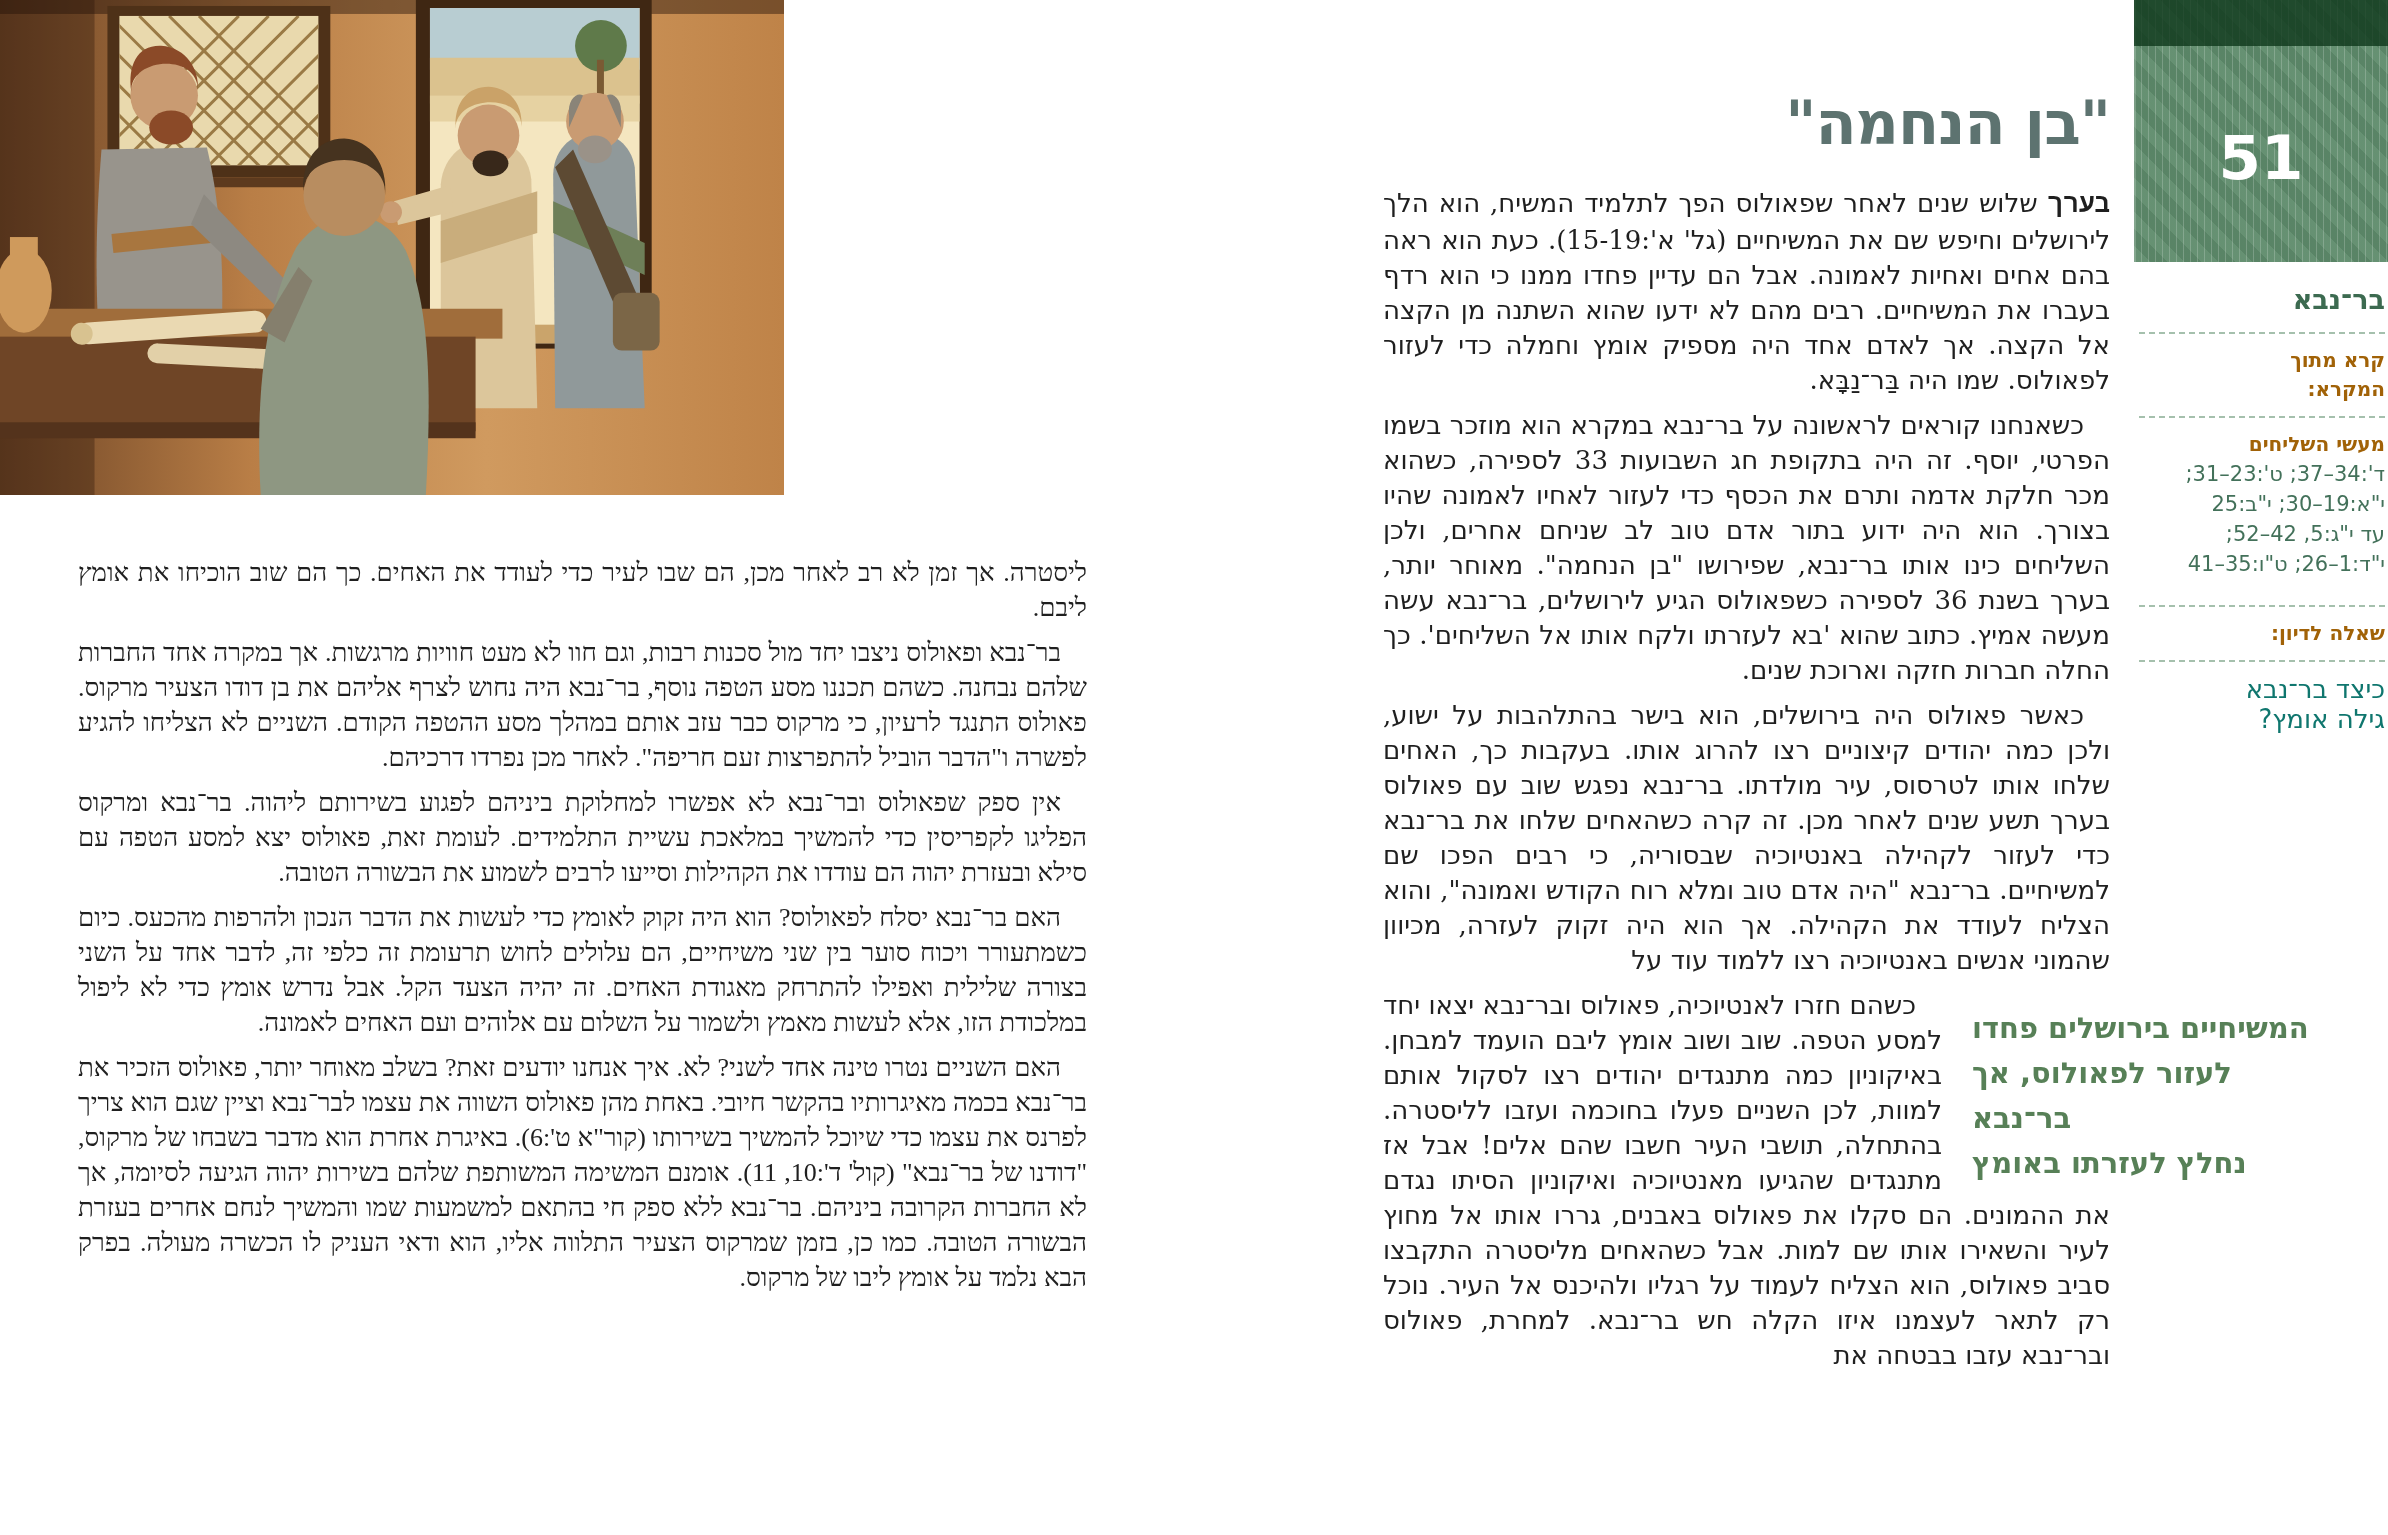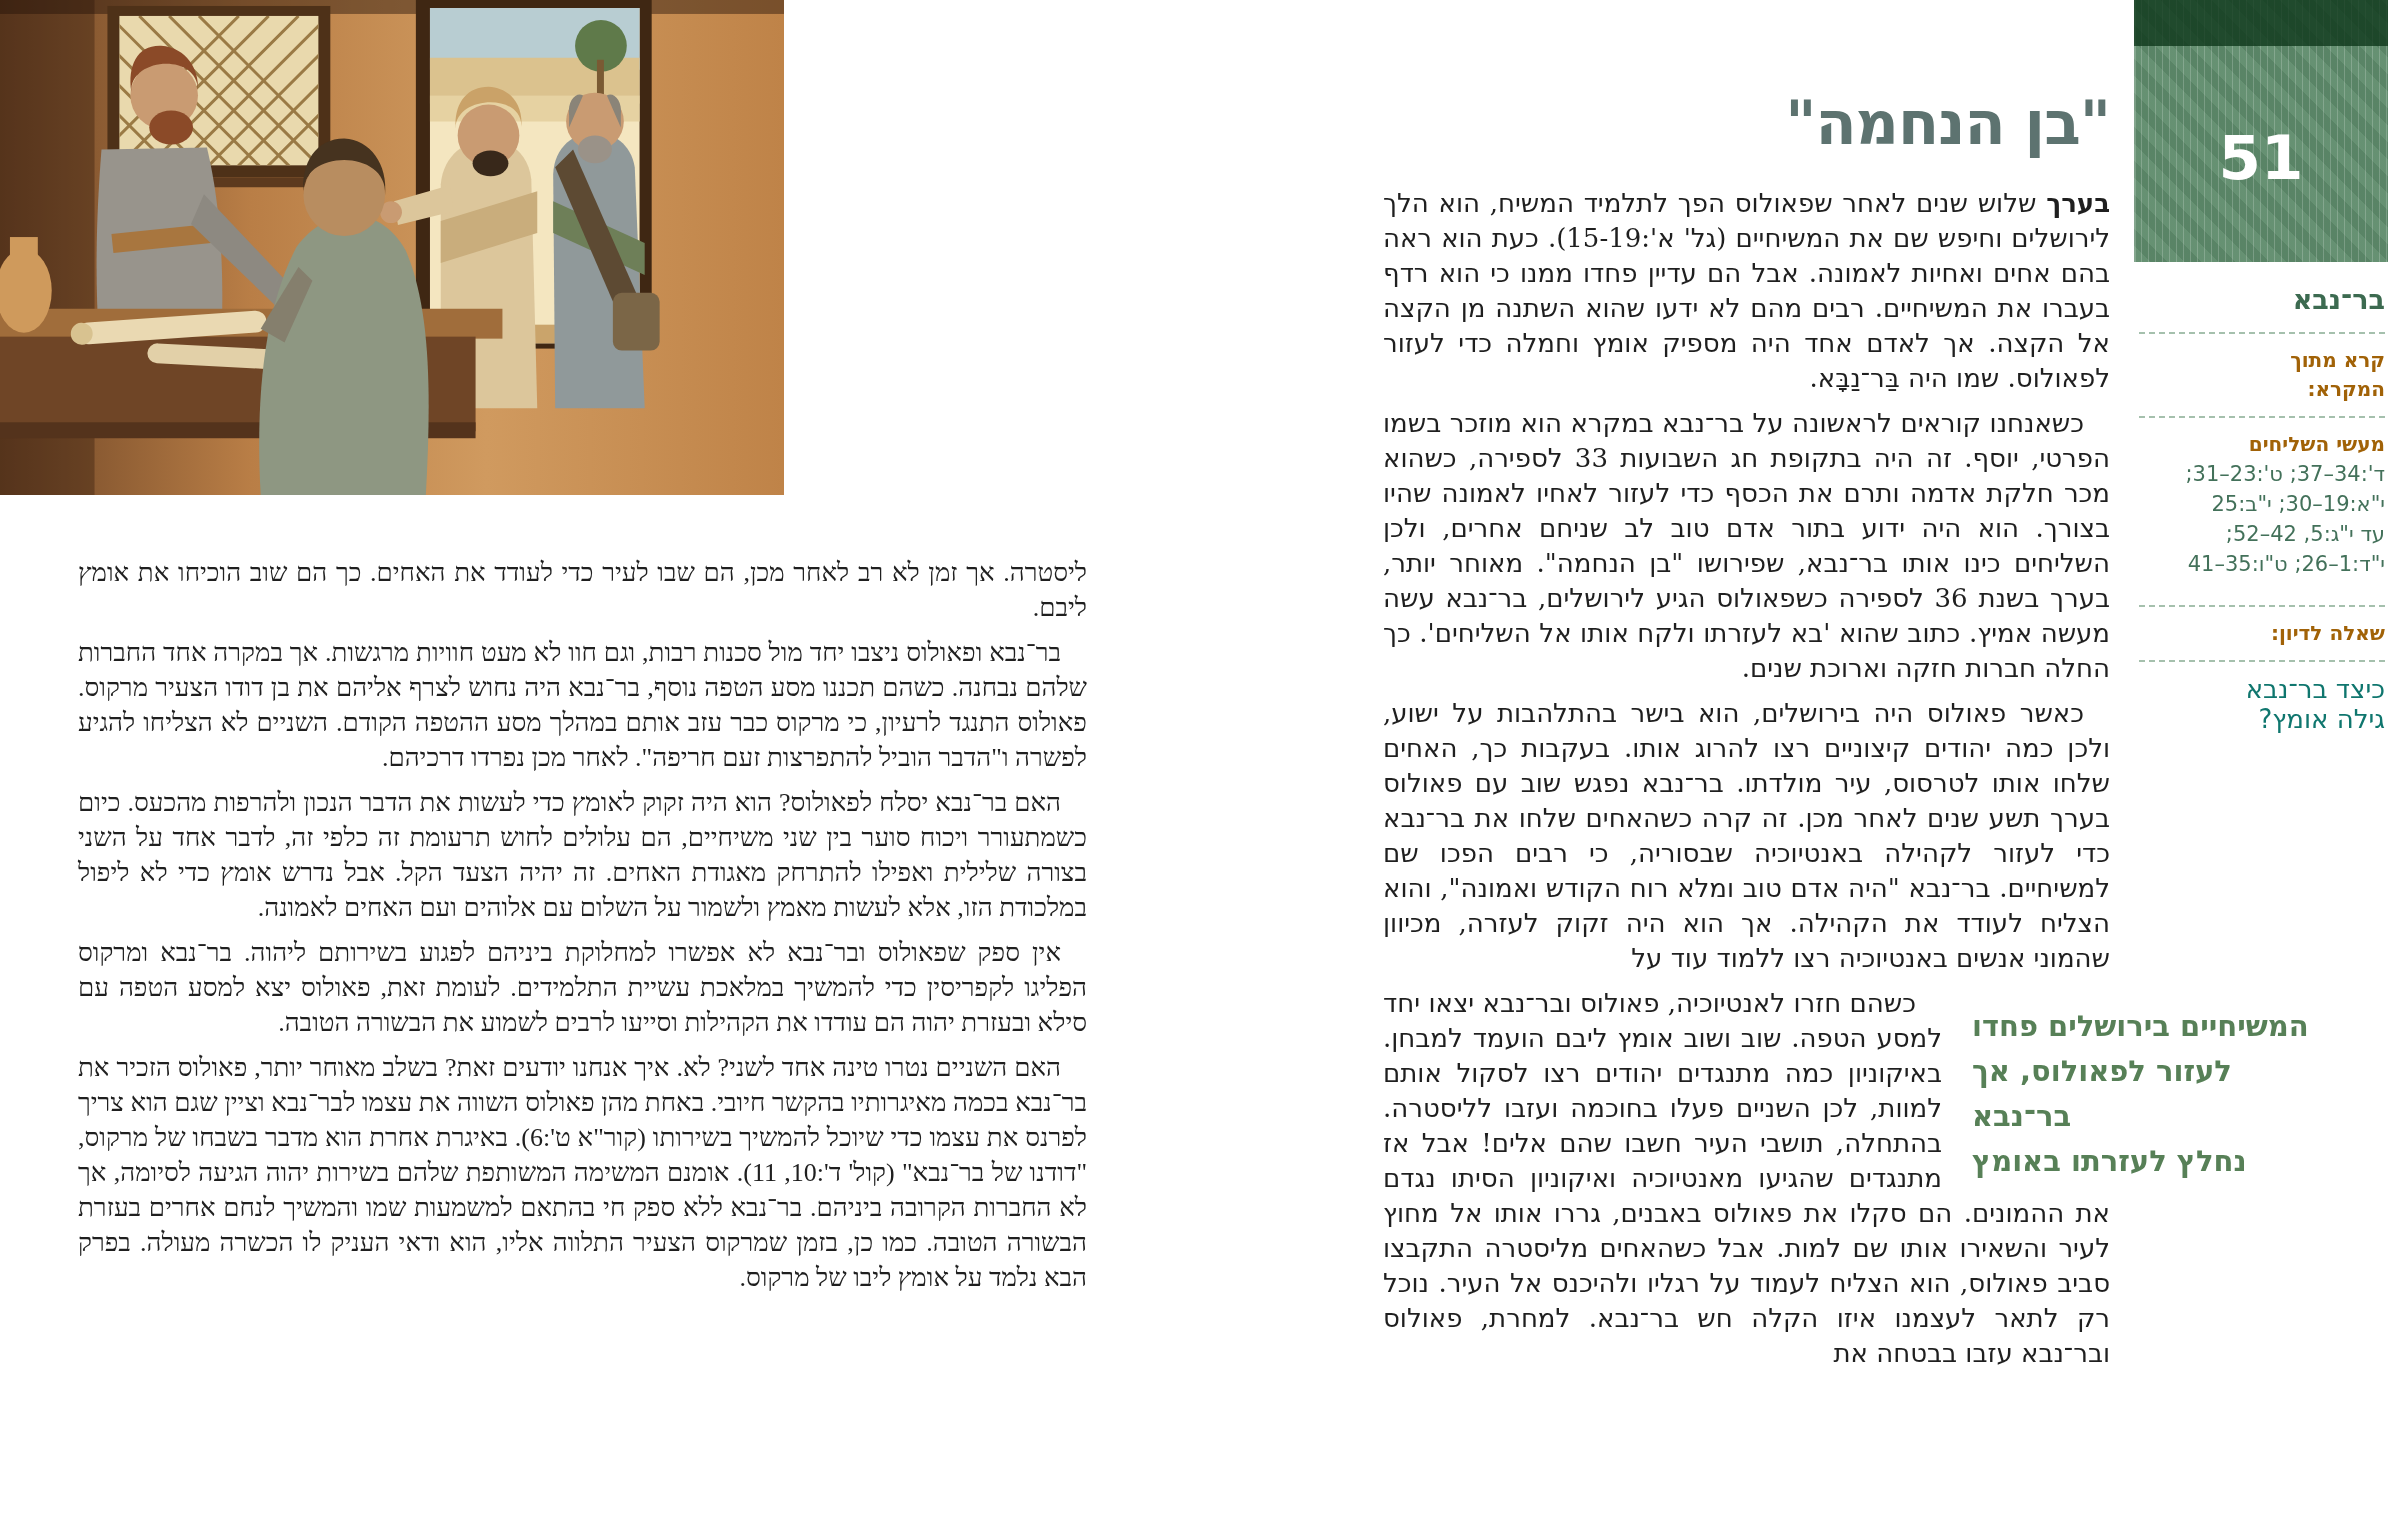--- a/index.html
+++ b/index.html
@@ -27,21 +27,21 @@
     margin:0 0 24px 0;text-align:right;
     font-family:"DejaVu Sans",sans-serif;font-weight:bold;
     font-size:60px;line-height:78px;color:#5d7370;letter-spacing:-1px;
   }
   .right-body{
     text-align:justify;color:#1f1f1f;
     font-family:"DejaVu Serif","DejaVu Sans",sans-serif;
     font-size:26px;line-height:35px;
   }
   .right-body p{margin:0 0 10px 0;}
-  .lead-word{font-weight:bold;}
+  .lead-word{font-weight:bold;font-family:Liberation Mono, monospace;}
   .pull-quote{
     float:right;width:350px;
     margin:18px -212px 12px 30px;
     font-family:"DejaVu Sans",sans-serif;font-weight:bold;
     font-size:29px;line-height:45px;color:#578057;
     text-align:left;white-space:pre-line;text-indent:0;
   }
   
   .tab{
     position:absolute;top:0;left:2134px;width:254px;height:262px;
@@ -171,22 +171,22 @@
       <path d="M262,497 C256,390 268,305 298,248 C330,205 382,205 408,252 C432,308 434,390 428,497 Z" fill="#8e9782"></path>
       <circle cx="346" cy="196" r="41" fill="#b88d60"></circle>
       <path d="M305,196 C300,150 390,148 387,196 C390,165 372,140 346,139 C318,139 302,163 305,196 Z" fill="#46331f"></path>
       <path d="M300,268 L262,330 L286,344 L314,282 Z" fill="#857f6d"></path>
     </g>
   </svg>
 
   <div class="left-body">
     <p>ליסטרה. אך זמן לא רב לאחר מכן, הם שבו לעיר כדי לעודד את האחים. כך הם שוב הוכיחו את אומץ ליבם.</p>
     <p class="indent">בר־נבא ופאולוס ניצבו יחד מול סכנות רבות, וגם חוו לא מעט חוויות מרגשות. אך במקרה אחד החברות שלהם נבחנה. כשהם תכננו מסע הטפה נוסף, בר־נבא היה נחוש לצרף אליהם את בן דודו הצעיר מרקוס. פאולוס התנגד לרעיון, כי מרקוס כבר עזב אותם במהלך מסע ההטפה הקודם. השניים לא הצליחו להגיע לפשרה ו"הדבר הוביל להתפרצות זעם חריפה". לאחר מכן נפרדו דרכיהם.</p>
+    <p class="indent">אין ספק שפאולוס ובר־נבא לא אפשרו למחלוקת ביניהם לפגוע בשירותם ליהוה. בר־נבא ומרקוס הפליגו לקפריסין כדי להמשיך במלאכת עשיית התלמידים. לעומת זאת, פאולוס יצא למסע הטפה עם סילא ובעזרת יהוה הם עודדו את הקהילות וסייעו לרבים לשמוע את הבשורה הטובה.</p>
     <p class="indent">האם בר־נבא יסלח לפאולוס? הוא היה זקוק לאומץ כדי לעשות את הדבר הנכון ולהרפות מהכעס. כיום כשמתעורר ויכוח סוער בין שני משיחיים, הם עלולים לחוש תרעומת זה כלפי זה, לדבר אחד על השני בצורה שלילית ואפילו להתרחק מאגודת האחים. זה יהיה הצעד הקל. אבל נדרש אומץ כדי לא ליפול במלכודת הזו, אלא לעשות מאמץ ולשמור על השלום עם אלוהים ועם האחים לאמונה.</p>
-    <p class="indent">אין ספק שפאולוס ובר־נבא לא אפשרו למחלוקת ביניהם לפגוע בשירותם ליהוה. בר־נבא ומרקוס הפליגו לקפריסין כדי להמשיך במלאכת עשיית התלמידים. לעומת זאת, פאולוס יצא למסע הטפה עם סילא ובעזרת יהוה הם עודדו את הקהילות וסייעו לרבים לשמוע את הבשורה הטובה.</p>
     <p class="indent">האם השניים נטרו טינה אחד לשני? לא. איך אנחנו יודעים זאת? בשלב מאוחר יותר, פאולוס הזכיר את בר־נבא בכמה מאיגרותיו בהקשר חיובי. באחת מהן פאולוס השווה את עצמו לבר־נבא וציין שגם הוא צריך לפרנס את עצמו כדי שיוכל להמשיך בשירותו (קור"א ט':6). באיגרת אחרת הוא מדבר בשבחו של מרקוס, "דודנו של בר־נבא" (קול' ד':10, 11). אומנם המשימה המשותפת שלהם בשירות יהוה הגיעה לסיומה, אך לא החברות הקרובה ביניהם. בר־נבא ללא ספק חי בהתאם למשמעות שמו והמשיך לנחם אחרים בעזרת הבשורה הטובה. כמו כן, בזמן שמרקוס הצעיר התלווה אליו, הוא ודאי העניק לו הכשרה מעולה. בפרק הבא נלמד על אומץ ליבו של מרקוס.</p>
   </div>
 
   <div class="right-col">
     <h1 class="chapter-title">"בן הנחמה"</h1>
     <div class="right-body">
       <p><span class="lead-word">בערך</span> <span>שלוש שנים לאחר שפאולוס הפך לתלמיד המשיח, הוא הלך לירושלים וחיפש שם את המשיחיים (גל' א':15-19). כעת הוא ראה בהם אחים ואחיות לאמונה. אבל הם עדיין פחדו ממנו כי הוא רדף בעברו את המשיחיים. רבים מהם לא ידעו שהוא השתנה מן הקצה אל הקצה. אך לאדם אחד היה מספיק אומץ וחמלה כדי לעזור לפאולוס. שמו היה בַּר־נַבָּא.</span></p>
       <p class="indent">כשאנחנו קוראים לראשונה על בר־נבא במקרא הוא מוזכר בשמו הפרטי, יוסף. זה היה בתקופת חג השבועות 33 לספירה, כשהוא מכר חלקת אדמה ותרם את הכסף כדי לעזור לאחיו לאמונה שהיו בצורך. הוא היה ידוע בתור אדם טוב לב שניחם אחרים, ולכן השליחים כינו אותו בר־נבא, שפירושו "בן הנחמה". מאוחר יותר, בערך בשנת 36 לספירה כשפאולוס הגיע לירושלים, בר־נבא עשה מעשה אמיץ. כתוב שהוא 'בא לעזרתו ולקח אותו אל השליחים'. כך החלה חברות חזקה וארוכת שנים.</p>
       <p class="indent">כאשר פאולוס היה בירושלים, הוא בישר בהתלהבות על ישוע, ולכן כמה יהודים קיצוניים רצו להרוג אותו. בעקבות כך, האחים שלחו אותו לטרסוס, עיר מולדתו. בר־נבא נפגש שוב עם פאולוס בערך תשע שנים לאחר מכן. זה קרה כשהאחים שלחו את בר־נבא כדי לעזור לקהילה באנטיוכיה שבסוריה, כי רבים הפכו שם למשיחיים. בר־נבא "היה אדם טוב ומלא רוח הקודש ואמונה", והוא הצליח לעודד את הקהילה. אך הוא היה זקוק לעזרה, מכיוון שהמוני אנשים באנטיוכיה רצו ללמוד עוד על</p>
       <p><span class="pull-quote">המשיחיים בירושלים פחדו

